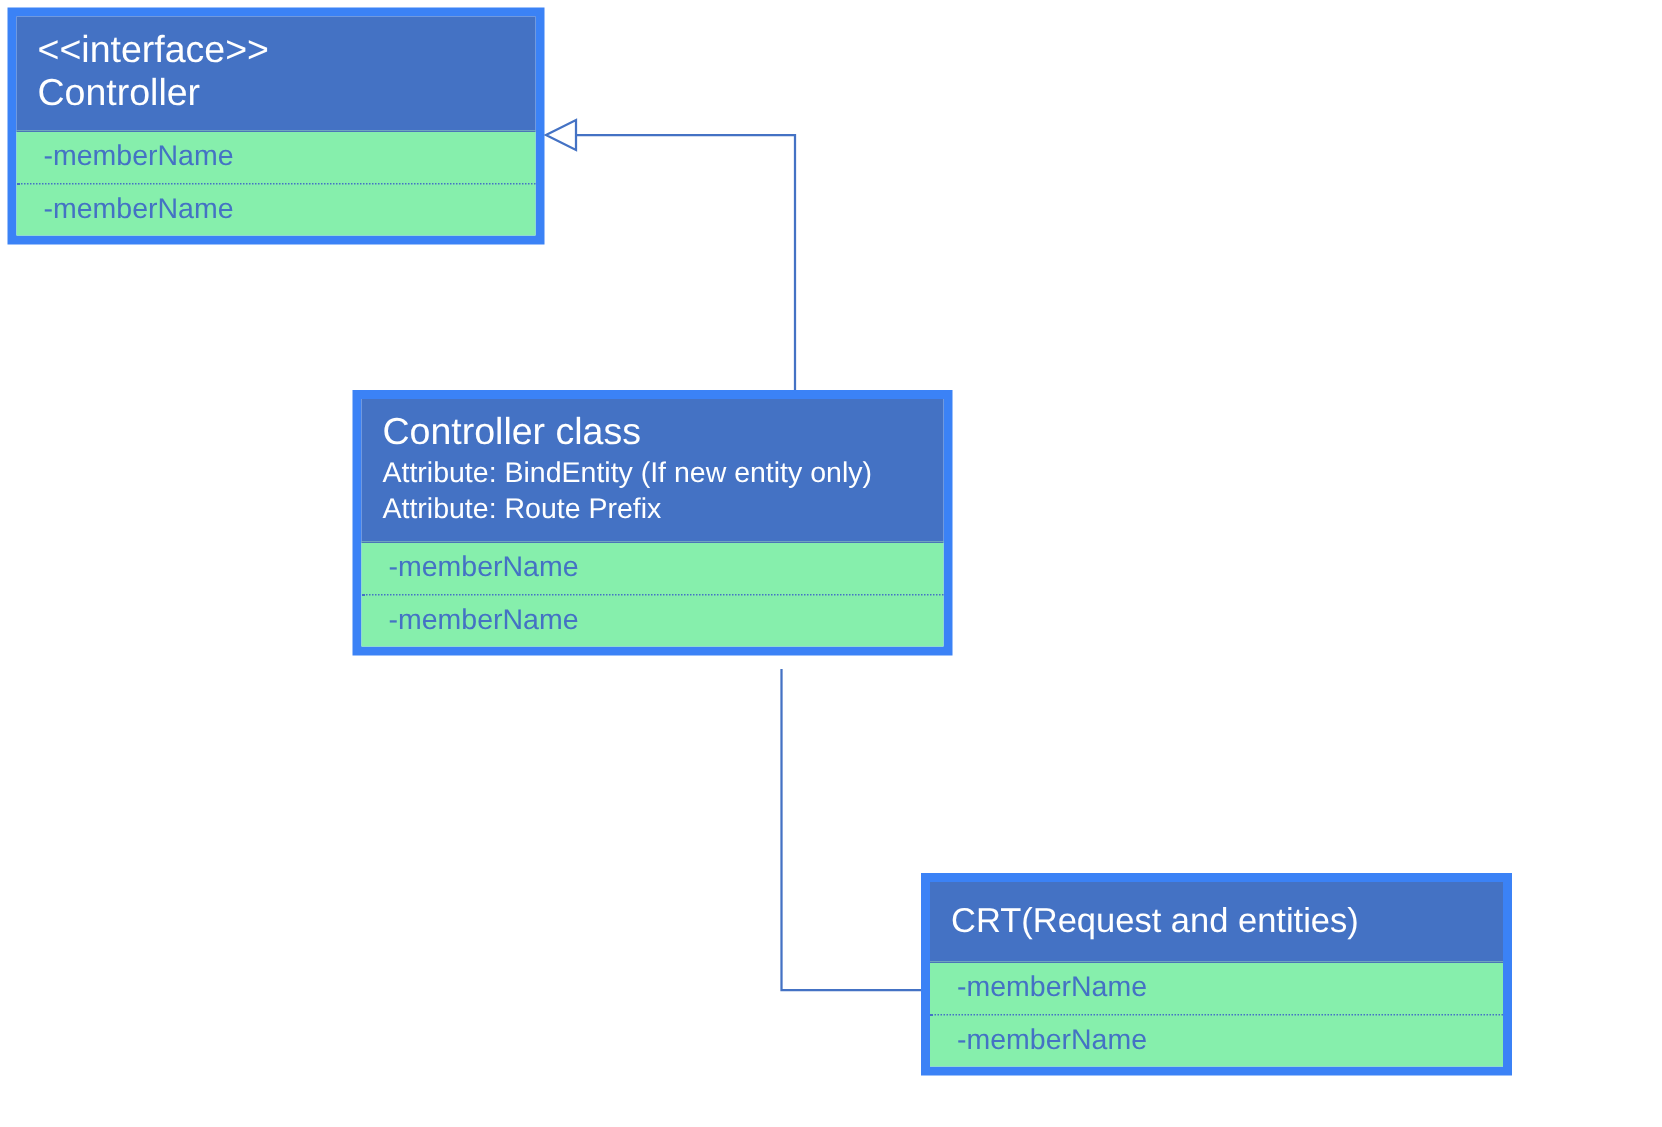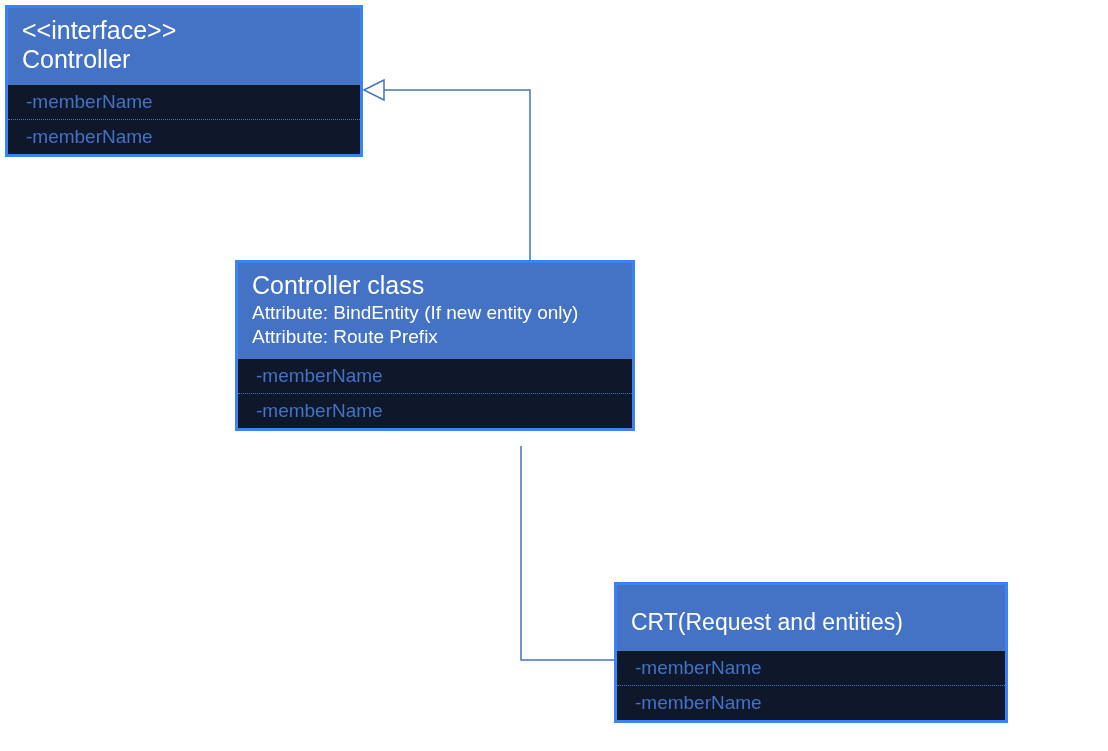--- a/index.html
+++ b/index.html
@@ -7,42 +7,42 @@
     margin: 0;
     padding: 0;
     font-family: "Segoe UI", Arial, sans-serif;
     background: #ffffff;
     width: 1108px;
     height: 751px;
     position: relative;
   }
   .uml-box {
     position: absolute;
-    border: 3px solid #3b82f6;
+    border: 6px solid #3b82f6;
   }
   .uml-header {
     background: #4472c4;
     color: #ffffff;
     padding: 8px 14px 10px 14px;
   }
   .uml-stereotype {
     font-size: 25px;
     font-weight: 400;
   }
   .uml-title {
     font-size: 25px;
     font-weight: 400;
   }
   .uml-subtitle {
     font-size: 19px;
     font-weight: 400;
     margin-top: 2px;
   }
   .uml-members {
-    background: #0f172a;
+    background: #86efac;
     border-top: 1px solid #4a76b8;
   }
   .uml-member {
     color: #4472c4;
     font-size: 19px;
     padding: 6px 18px;
     border-bottom: 1px dotted #4472c4;
   }
   .uml-member:last-child {
     border-bottom: none;
@@ -76,21 +76,21 @@
     <div class="uml-subtitle">Attribute: BindEntity (If new entity only)</div>
     <div class="uml-subtitle">Attribute: Route Prefix</div>
   </div>
   <div class="uml-members">
     <div class="uml-member">-memberName</div>
     <div class="uml-member">-memberName</div>
   </div>
 </div>
 
 <div class="uml-box" style="left:614px; top:582px; width:394px;">
-  <div class="uml-header" style="padding-top:24px; padding-bottom:14px;">
+  <div class="uml-header" style="padding-top:12px; padding-bottom:14px;">
     <div class="uml-title" style="font-size:23px;">CRT(Request and entities)</div>
   </div>
   <div class="uml-members">
     <div class="uml-member">-memberName</div>
     <div class="uml-member">-memberName</div>
   </div>
 </div>
 
 <svg class="connectors" viewBox="0 0 1108 751">
 

